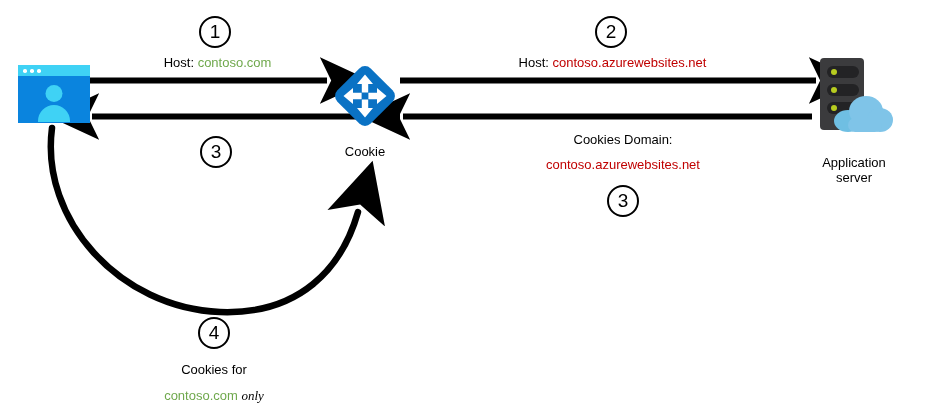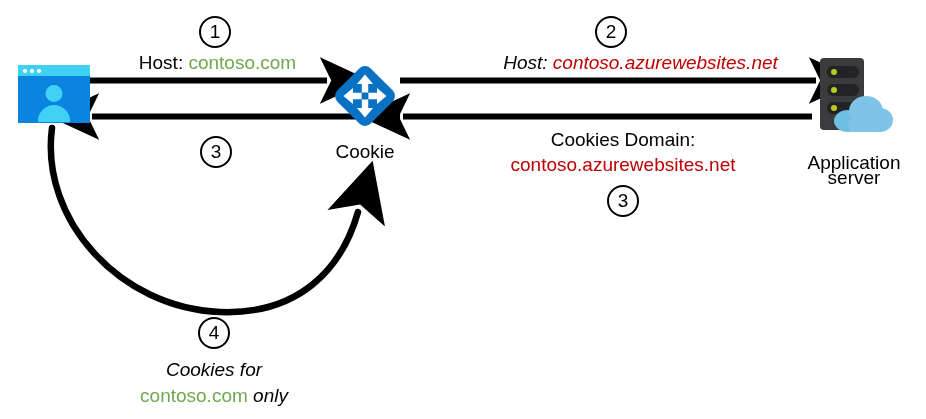--- a/index.html
+++ b/index.html
@@ -25,28 +25,28 @@
     width: 926px;
     height: 419px;
     pointer-events: none;
   }
   .node {
     position: absolute;
   }
   .lbl {
     position: absolute;
     color: #000000;
-    font-size: 19px;
+    font-size: 13px;
     line-height: 25px;
     white-space: nowrap;
     text-align: center;
   }
   .green { color: #6FA84C; }
   .red   { color: #C00000; }
-  .ital  { font-style: italic; }
+  .ital  { font-style: italic; font-family: Liberation Serif, serif; }
 
   .circ {
     position: absolute;
     width: 32px;
     height: 32px;
     border: 2.2px solid #000000;
     border-radius: 50%;
     box-sizing: border-box;
     color: #000000;
     font-size: 19px;
@@ -241,32 +241,32 @@
       </svg>
     </div>
   </div>
 
   <div class="circ" style="left:199px; top:16px;">1</div>
   <div class="lbl" style="left:125px; top:50px; width:185px;">
     <span>Host: </span><span class="green">contoso.com</span>
   </div>
 
   <div class="circ" style="left:595px; top:16px;">2</div>
-  <div class="lbl" style="left:484px; top:50px; width:313px;font-style:italic;">
+  <div class="lbl" style="left:456px; top:50px; width:313px;">
     <span>Host: </span><span class="red">contoso.azurewebsites.net</span>
   </div>
 
   <div class="circ" style="left:200px; top:136px;">3</div>
 
   <div class="lbl" style="left:478px; top:127px; width:290px;">Cookies Domain:</div>
   <div class="lbl red" style="left:478px; top:152px; width:290px;">contoso.azurewebsites.net</div>
   <div class="circ" style="left:607px; top:185px;">3</div>
 
   <div class="circ" style="left:198px; top:317px;">4</div>
-  <div class="lbl" style="left:114px; top:357px; width:200px;font-style:italic;">Cookies for</div>
+  <div class="lbl" style="left:114px; top:357px; width:200px;">Cookies for</div>
   <div class="lbl" style="left:114px; top:383px; width:200px;">
     <span class="green">contoso.com</span><span>&nbsp;</span><span class="ital">only</span>
   </div>
 
   <div class="lbl" style="left:305px; top:139px; width:120px;">Cookie</div>
 
   <div class="lbl" style="left:782px; top:139px; width:144px;margin-top:11px;">Application</div>
   <div class="lbl" style="left:782px; top:165px; width:144px;">server</div>
 
 </div>

